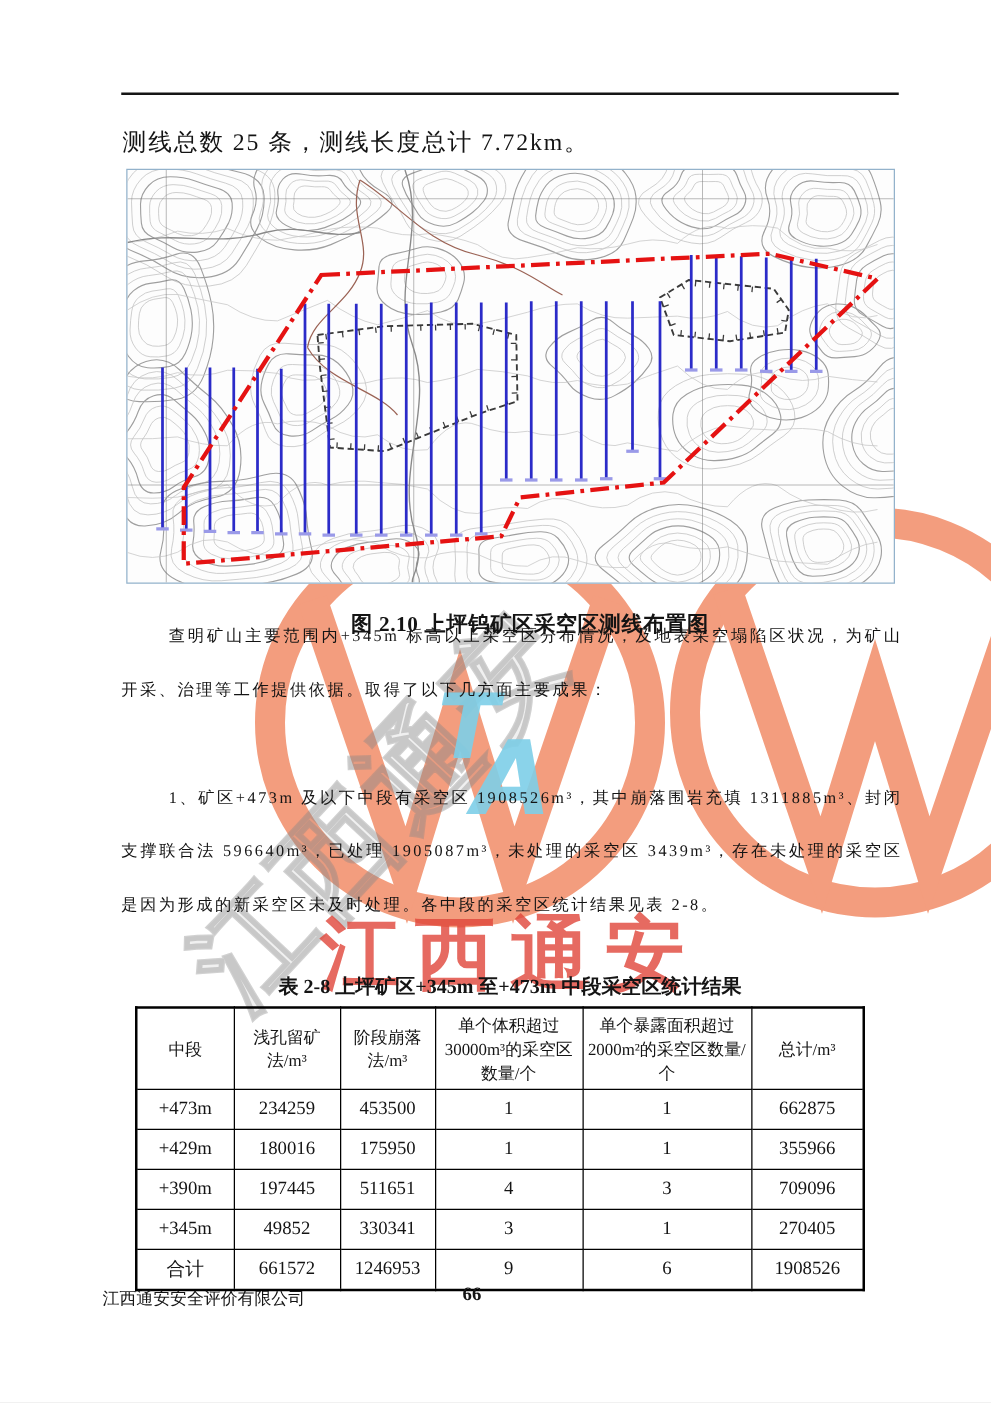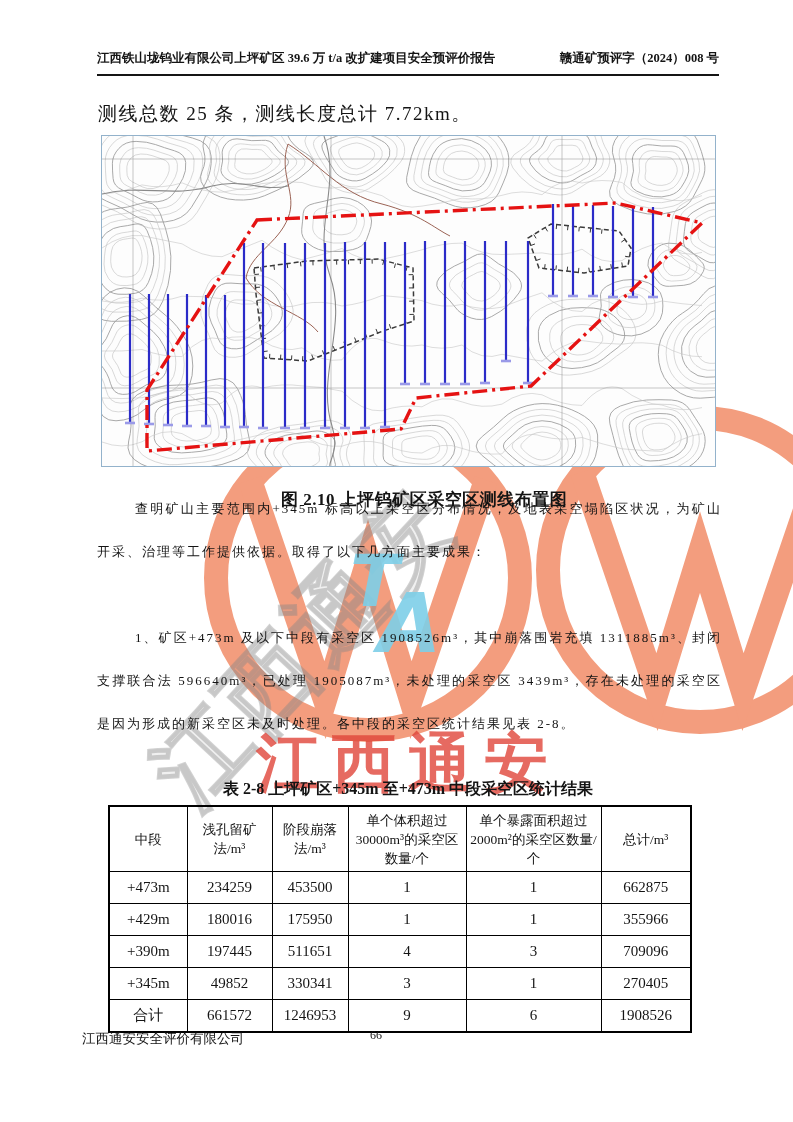--- a/index.html
+++ b/index.html
@@ -34,21 +34,21 @@
   .para1{top:487px;}
   .para2{top:616px;}
   .tbl-cap{position:absolute;top:779px;left:97px;width:622px;margin:0;text-align:center;
            font-size:16px;font-weight:bold;}
   table.goaf{position:absolute;top:805px;left:108px;width:582px;border-collapse:collapse;
              table-layout:fixed;border:2px solid #000;}
   table.goaf th,table.goaf td{border:1px solid #000;text-align:center;vertical-align:middle;padding:1px 2px;}
   table.goaf th{height:62px;font-weight:normal;font-size:13.5px;line-height:19px;}
   table.goaf td{height:29px;font-size:15px;}
   .ftr{position:absolute;top:1030px;left:82px;width:622px;font-size:13.5px;}
-  .ftr .pageno{position:absolute;left:288px;top:-2px;font-size:12px;}
+  .ftr .pageno{position:absolute;left:288px;top:-2px;font-size:15px;font-weight:bold;}
 </style>
 </head>
 <body>
 
 <div class="page">
 
   <div class="wm-layer">
     <svg width="793" height="1122">
       <g stroke="#f0825a" fill="none" opacity="0.78" stroke-width="24">
         <circle cx="368" cy="578" r="152"></circle>
@@ -60,24 +60,20 @@
       </g>
     </svg>
     <div class="wm-diag">江西通安</div>
     <div class="wm-ta wm-ta-t">T</div>
     <div class="wm-ta wm-ta-a">A</div>
     <div class="wm-red">江西通安</div>
   </div>
 
   <div class="content">
 
-    <div class="hdr">
-      <span>江西铁山垅钨业有限公司上坪矿区 39.6 万 t/a 改扩建项目安全预评价报告</span>
-      <span>赣通矿预评字（2024）008 号</span>
-    </div>
     <div class="hdr-rule"></div>
 
     <p class="intro">测线总数 25 条，测线长度总计 7.72km。</p>
 
     <div class="map-fig">
       <svg id="map-svg" viewBox="0 0 613 330">
           <g fill="none">
             <path d="M65.7 39.2 Q63.7 43.5 60.5 47.6 Q57.3 51.8 51.2 52.5 Q45.0 53.3 40.1 50.8 Q35.2 48.3 30.5 46.0 Q25.8 43.7 25.2 39.4 Q24.7 35.0 24.9 30.5 Q25.1 26.0 28.9 22.1 Q32.6 18.1 38.8 18.0 Q45.0 17.9 50.0 19.6 Q55.0 21.3 60.8 23.3 Q66.6 25.2 67.2 30.1 Q67.8 35.0 65.7 39.2 Z" stroke="#bfbfbf" stroke-width="0.6"></path>
             <path d="M73.3 40.8 Q70.5 46.6 66.2 52.3 Q62.0 58.1 53.5 59.1 Q45.0 60.1 38.4 56.5 Q31.8 52.9 25.3 49.9 Q18.8 46.9 18.1 41.0 Q17.5 35.0 17.7 28.8 Q17.8 22.7 22.9 17.2 Q28.0 11.8 36.5 11.7 Q45.0 11.7 51.8 14.1 Q58.6 16.5 66.6 19.0 Q74.7 21.5 75.4 28.3 Q76.1 35.0 73.3 40.8 Z" stroke="#bfbfbf" stroke-width="0.6"></path>
             <path d="M80.9 42.3 Q77.2 49.6 71.9 57.0 Q66.7 64.5 55.8 65.7 Q45.0 66.9 36.7 62.2 Q28.5 57.5 20.1 53.8 Q11.7 50.1 11.1 42.5 Q10.4 35.0 10.4 27.2 Q10.5 19.3 16.9 12.4 Q23.2 5.4 34.1 5.4 Q45.0 5.5 53.6 8.6 Q62.1 11.7 72.5 14.8 Q82.9 17.8 83.7 26.4 Q84.5 35.0 80.9 42.3 Z" stroke="#9f9f9f" stroke-width="0.9"></path>

